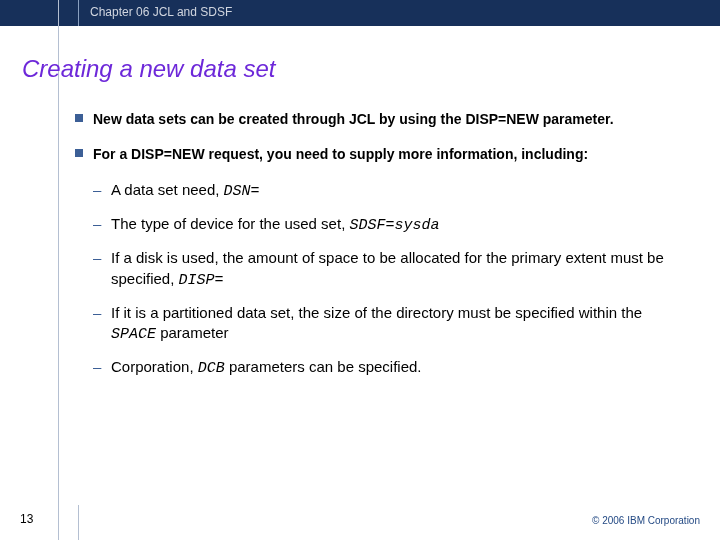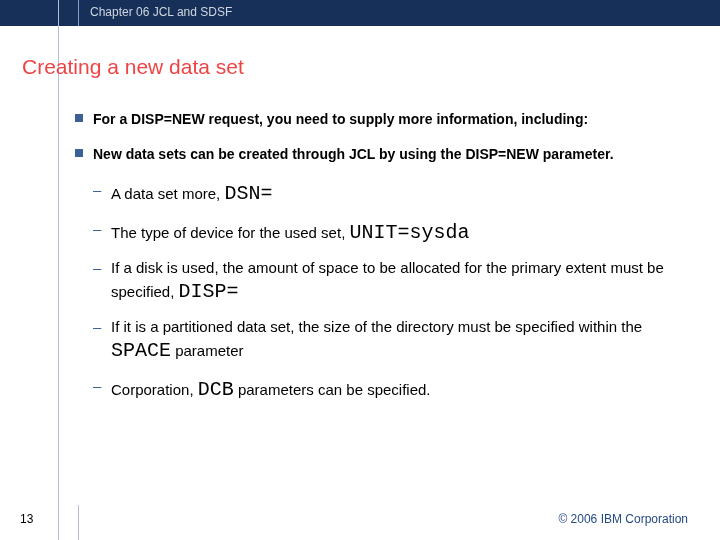--- a/index.html
+++ b/index.html
@@ -52,23 +52,24 @@
     left: 78px;
     top: 505px;
     width: 1px;
     height: 35px;
     background: #b4bfd1;
   }
   .title {
     position: absolute;
     top: 55px;
     left: 22px;
-    color: #ef4444;
-    font-size: 21px;
+    color: #6d28d9;
+    font-size: 24px;
     font-weight: 400;
+    font-style: italic;
   }
   .content {
     position: absolute;
     top: 110px;
     left: 75px;
     width: 590px;
   }
   .bullet1 {
     position: relative;
     padding-left: 18px;
@@ -98,34 +99,35 @@
   }
   .dash {
     position: absolute;
     left: 0;
     top: 0;
     color: #3c5f96;
     font-size: 15px;
   }
   .mono {
     font-family: "Courier New", monospace;
-    font-size: 20px;
+    font-size: 15px;
+    font-style: italic;
   }
   .pagenum {
     position: absolute;
     left: 20px;
     bottom: 14px;
     font-size: 12px;
     color: #000;
   }
   .copyright {
     position: absolute;
-    right: 32px;
+    right: 20px;
     bottom: 14px;
-    font-size: 12px;
+    font-size: 10px;
     color: #244a84;
     text-align: right;
   }
 </style>
 </head>
 <body>
 
 <div class="slide">
 
   <div class="header-bar"></div>
@@ -133,35 +135,35 @@
 
   <div class="vline-left"></div>
   <div class="vline-top-short"></div>
   <div class="vline-bottom-short"></div>
 
   <div class="title">Creating a new data set</div>
 
   <div class="content">
 
     <div class="bullet1">
-      <span>For a DISP=NEW request, you need to supply more information, including:</span>
+      <span>New data sets can be created through JCL by using the DISP=NEW parameter.</span>
     </div>
 
     <div class="bullet1">
-      <span>New data sets can be created through JCL by using the DISP=NEW parameter.</span>
+      <span>For a DISP=NEW request, you need to supply more information, including:</span>
     </div>
 
     <div class="bullet2">
       <span class="dash">–</span>
-      <span>A data set more, </span><span class="mono">DSN=</span><span></span>
+      <span>A data set need, </span><span class="mono">DSN=</span><span></span>
     </div>
 
     <div class="bullet2">
       <span class="dash">–</span>
-      <span>The type of device for the used set, </span><span class="mono">UNIT=sysda</span><span></span>
+      <span>The type of device for the used set, </span><span class="mono">SDSF=sysda</span><span></span>
     </div>
 
     <div class="bullet2">
       <span class="dash">–</span>
       <span>If a disk is used, the amount of space to be allocated for the primary extent must be specified, </span><span class="mono">DISP=</span><span></span>
     </div>
 
     <div class="bullet2">
       <span class="dash">–</span>
       <span>If it is a partitioned data set, the size of the directory must be specified within the </span><span class="mono">SPACE</span><span> parameter</span>

